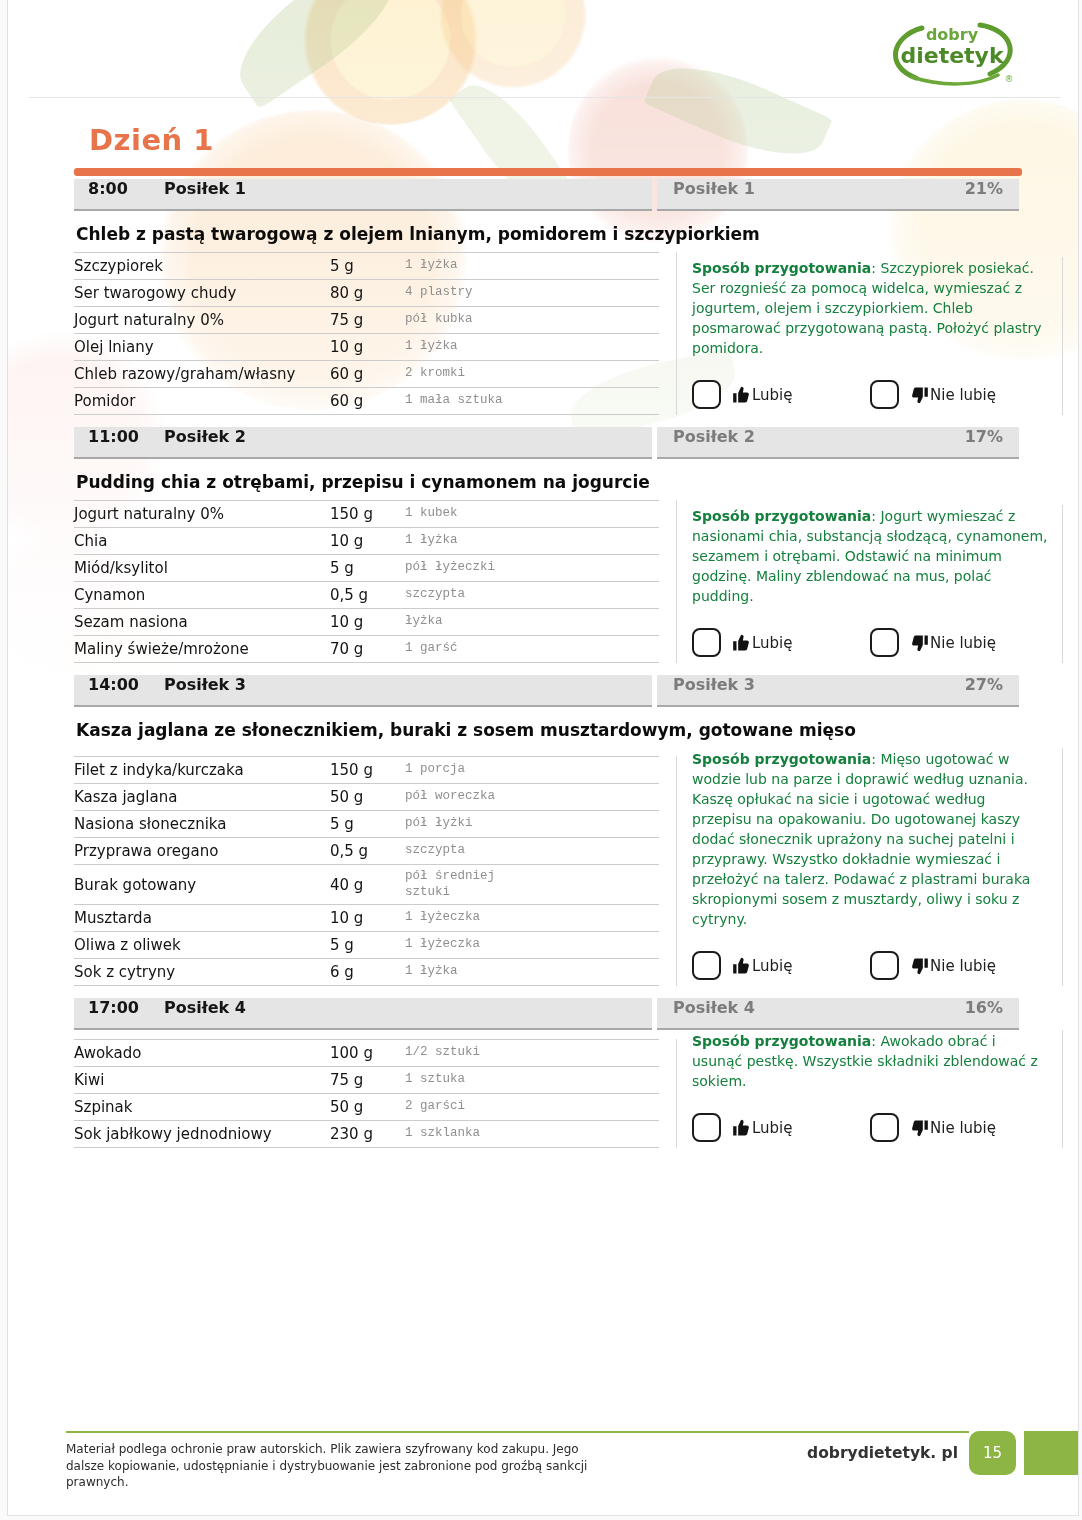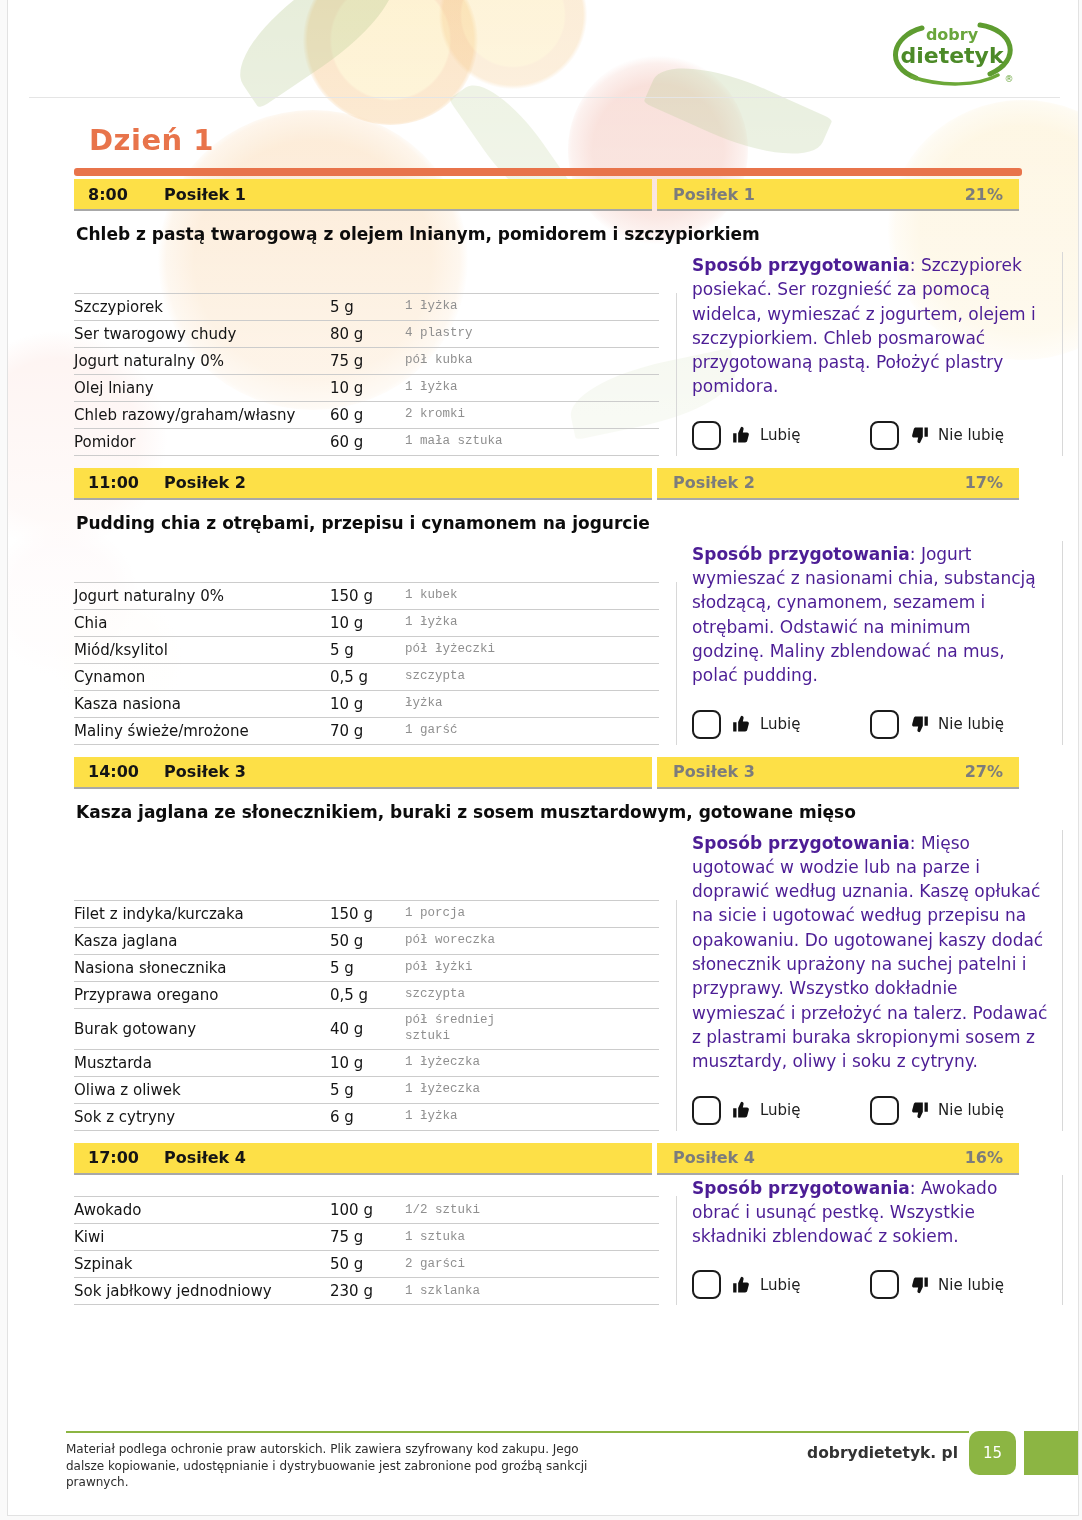--- a/index.html
+++ b/index.html
@@ -33,41 +33,41 @@
   
   .content{position:relative;z-index:2;height:100%;}
   .logo-row{height:97px;margin:0 18px 0 21px;border-bottom:1px solid #e5e5e5;position:relative;}
   .brand{position:absolute;right:32px;top:20px;}
   .main{margin-left:66px;width:986px;}
   .day-title{color:#e8744b;font-size:29px;font-weight:bold;margin:25px 0 11px 15px;letter-spacing:.5px;}
   .day-bar{width:948px;height:8px;background:#e8744b;border-radius:3px;}
   
   .meal{margin-top:3px;margin-bottom:12px;}
   .meal-bars{display:flex;gap:5px;width:945px;}
-  .bar{background:#fde047;border-bottom:2px solid #a8a8a8;height:30px;display:flex;align-items:center;box-sizing:content-box;}
+  .bar{background:#e5e5e5;border-bottom:2px solid #a8a8a8;height:30px;display:flex;align-items:flex-start;box-sizing:content-box;}
   .bar-left{width:578px;color:#151515;font-weight:bold;font-size:16px;}
   .bar-left .time{margin-left:14px;min-width:58px;display:inline-block;}
   .bar-left .mname{margin-left:18px;}
   .bar-right{flex:1;justify-content:space-between;padding:0 16px;color:#7c7c7c;font-weight:bold;font-size:16px;}
   .meal-title{font-size:17px;font-weight:bold;color:#0c0c0c;margin:13px 0 8px 2px;}
   .meal-body{display:flex;align-items:flex-end;}
   .ing-col{width:603px;border-right:1px solid #d8d8d8;box-sizing:border-box;flex:none;}
   .ing-rows{width:585px;border-top:1px solid #cccccc;}
   .ing-row{display:flex;align-items:center;border-bottom:1px solid #cccccc;padding:4px 0;min-height:18px;}
   .ing-name{width:256px;font-size:15px;color:#141414;}
   .ing-amt{width:75px;font-size:15px;color:#141414;}
   .ing-measure{max-width:112px;font-size:12.5px;color:#8f8f8f;line-height:1.25;font-family:Liberation Mono, monospace;}
   .prep-col{flex:1;padding:1px 14px 6px 15px;border-right:1px solid #d8d8d8;}
-  .prep{margin:0;font-size:17px;line-height:1.43;color:#4c1d95;}
+  .prep{margin:0;font-size:14px;line-height:1.43;color:#15803d;}
   .prep b{font-weight:bold;}
   .votes{display:flex;margin-top:22px;}
   .vote{display:flex;align-items:center;width:178px;}
   .checkbox{width:25px;height:25px;border:2.5px solid #1b1b1b;border-radius:8px;background:#fff;flex:none;cursor:pointer;}
   .thumb{margin-left:10px;flex:none;}
-  .vote-label{margin-left:8px;font-size:15px;color:#1e1e1e;}
+  .vote-label{font-size:15px;color:#1e1e1e;}
   
   .footer{position:absolute;left:0;top:1431px;right:0;height:86px;z-index:3;}
   .footer-rule{position:absolute;left:58px;top:0;width:903px;height:2px;background:#8cb543;}
   .legal{position:absolute;left:58px;top:10px;width:545px;font-size:12px;color:#2c2c2c;line-height:1.38;}
   .site{position:absolute;left:690px;top:13px;width:260px;text-align:right;font-weight:bold;font-size:15.5px;color:#333;}
   .pagebox{position:absolute;left:961px;top:0;width:47px;height:44px;background:#8cb543;color:#fff;font-size:15px;display:flex;align-items:center;justify-content:center;border-radius:10px;}
   .endbox{position:absolute;left:1016px;top:0;width:56px;height:44px;background:#8cb543;}
 </style>
 </head>
 <body>
@@ -209,21 +209,21 @@
                 <span class="ing-name">Miód/ksylitol</span>
                 <span class="ing-amt">5 g</span>
                 <span class="ing-measure">pół łyżeczki</span>
               </div>
               <div class="ing-row">
                 <span class="ing-name">Cynamon</span>
                 <span class="ing-amt">0,5 g</span>
                 <span class="ing-measure">szczypta</span>
               </div>
               <div class="ing-row">
-                <span class="ing-name">Kasza nasiona</span>
+                <span class="ing-name">Sezam nasiona</span>
                 <span class="ing-amt">10 g</span>
                 <span class="ing-measure">łyżka</span>
               </div>
               <div class="ing-row">
                 <span class="ing-name">Maliny świeże/mrożone</span>
                 <span class="ing-amt">70 g</span>
                 <span class="ing-measure">1 garść</span>
               </div>
             </div>
           </div>

